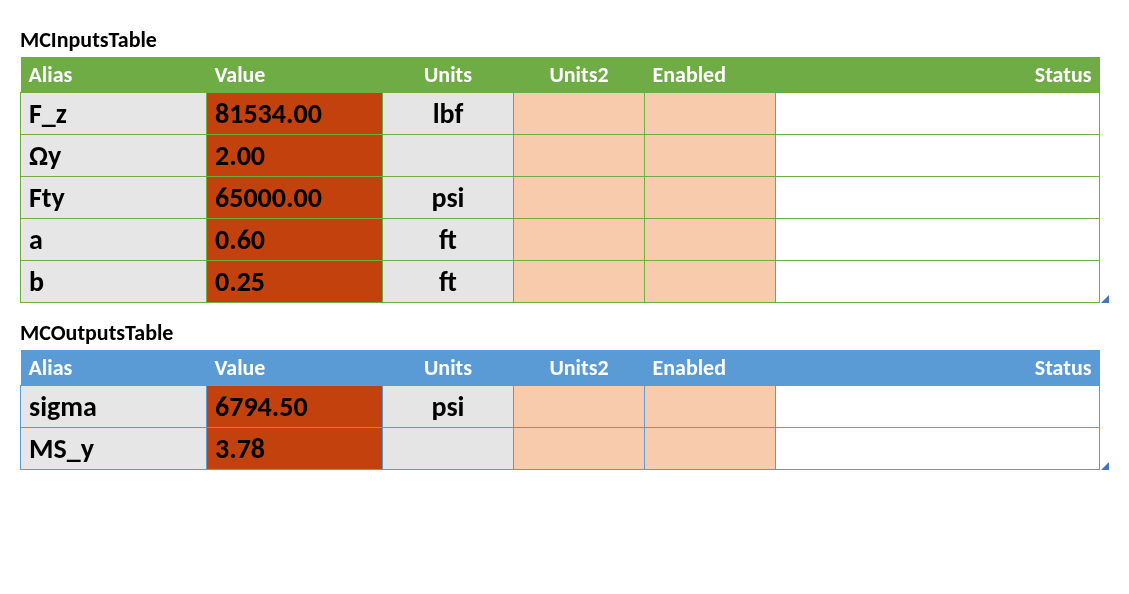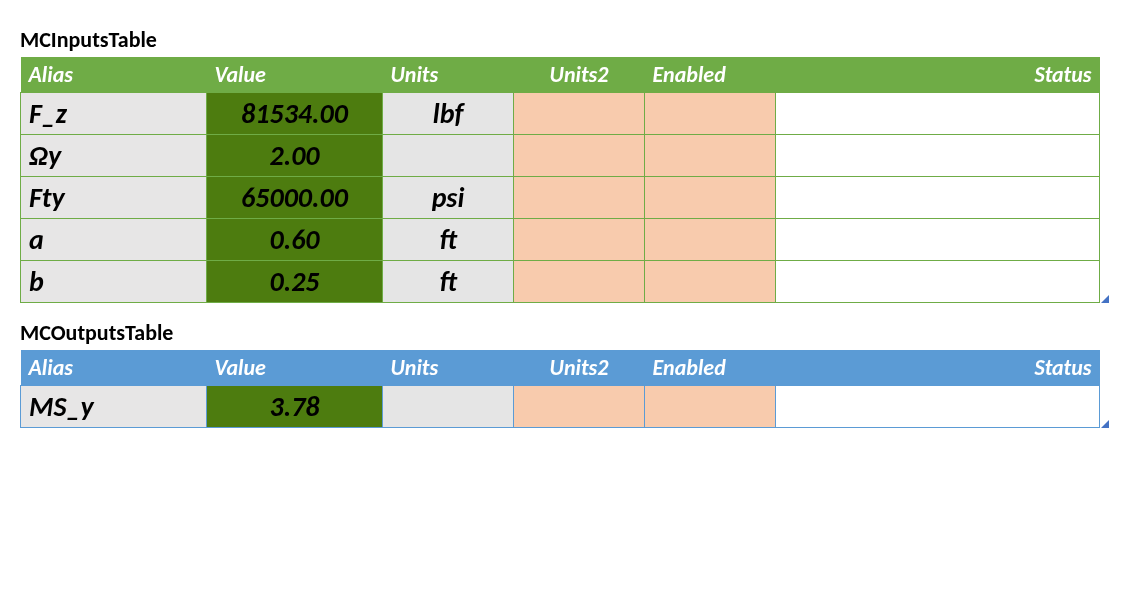--- a/index.html
+++ b/index.html
@@ -67,48 +67,47 @@
     }
     .col-status {
       text-align: left;
     }
     td.col-alias {
       background: #E7E6E6;
       font-weight: bold;
       text-align: left;
     }
     td.col-value {
-      background: #4d7c0f;
-      font-weight: bold;
-      text-align: center;
+      background: #c2410c;
+      font-weight: bold;
+      text-align: left;
     }
     td.col-units {
       background: #e5e5e5;
       font-weight: bold;
       text-align: center;
     }
     td.col-units2 {
       background: #F8CBAD;
     }
     td.col-enabled {
       background: #F8CBAD;
     }
     td.col-status {
       background: #fff;
     }
     th.col-alias { text-align: left; }
     th.col-value { text-align: left; }
-    th.col-units { text-align: left; }
+    th.col-units { text-align: center; }
     th.col-units2 { text-align: center; }
     th.col-enabled { text-align: left; }
     th.col-status { text-align: right; }
     .table-wrap {
       position: relative;
       margin-bottom: 14px;
-      font-style: italic;
     }
     .corner-mark {
       position: absolute;
       right: 0;
       bottom: 0;
       width: 0;
       height: 0;
       border-style: solid;
       border-width: 0 0 8px 8px;
       border-color: transparent transparent #4472C4 transparent;
@@ -184,20 +183,28 @@
       <th class="outputs-header col-alias">Alias</th>
       <th class="outputs-header col-value">Value</th>
       <th class="outputs-header col-units">Units</th>
       <th class="outputs-header col-units2">Units2</th>
       <th class="outputs-header col-enabled">Enabled</th>
       <th class="outputs-header col-status">Status</th>
     </tr>
   </thead>
   <tbody>
     <tr class="outputs-row">
+      <td class="col-alias">sigma</td>
+      <td class="col-value">6794.50</td>
+      <td class="col-units">psi</td>
+      <td class="col-units2"></td>
+      <td class="col-enabled"></td>
+      <td class="col-status"></td>
+    </tr>
+    <tr class="outputs-row">
       <td class="col-alias">MS_y</td>
       <td class="col-value">3.78</td>
       <td class="col-units"></td>
       <td class="col-units2"></td>
       <td class="col-enabled"></td>
       <td class="col-status"></td>
     </tr>
   </tbody>
 </table>
 <div class="corner-mark"></div>

